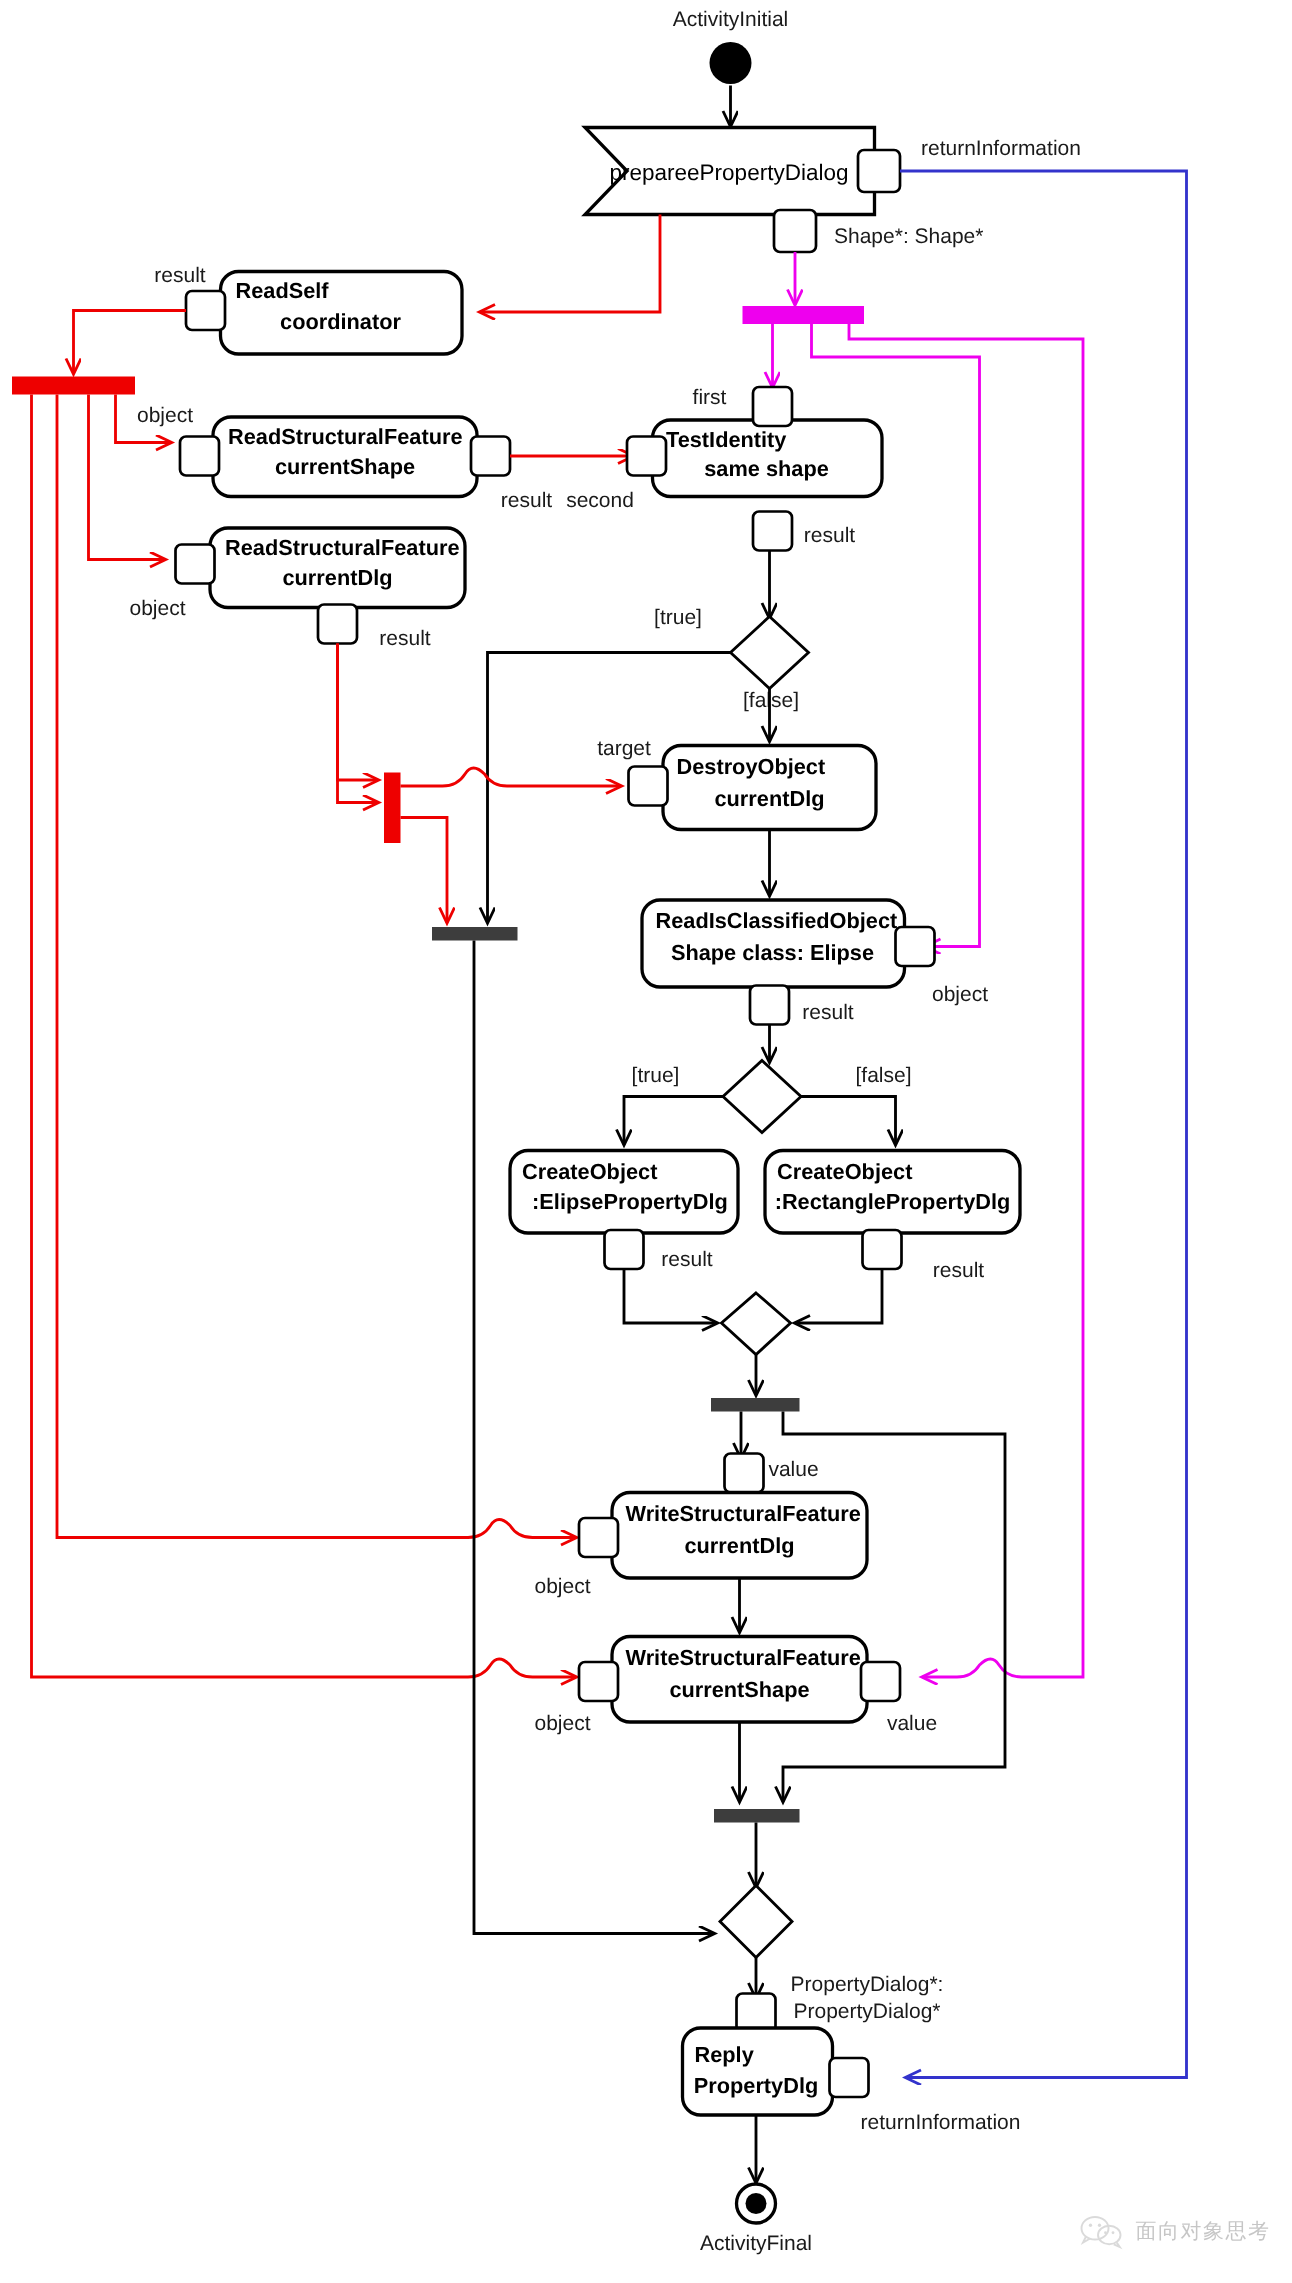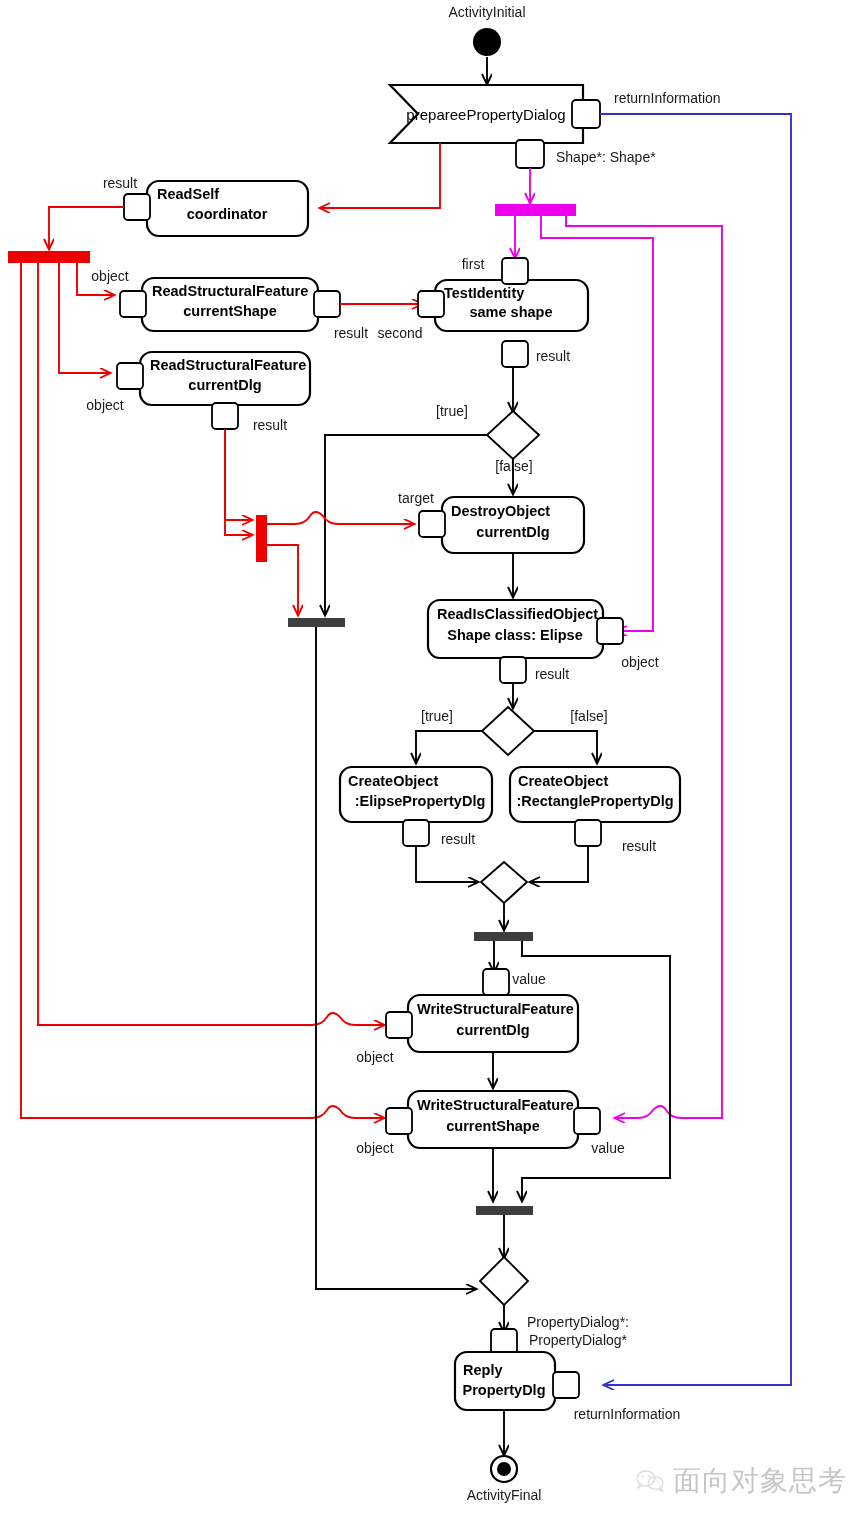--- a/index.html
+++ b/index.html
@@ -87,21 +87,21 @@
     right: 14px;
     bottom: 22px;
     display: flex;
     align-items: center;
     gap: 8px;
     opacity: 0.48;
     pointer-events: none;
   }
   #watermark .wm-text {
     font-family: "DejaVu Sans", sans-serif;
-    font-size: 28px;
+    font-size: 14px;
     color: #8a8a8a;
     letter-spacing: 1px;
   }
   #watermark .wm-logo {
     width: 30px; height: 24px;
     position: relative;
   }
 </style>
 </head>
 <body>

